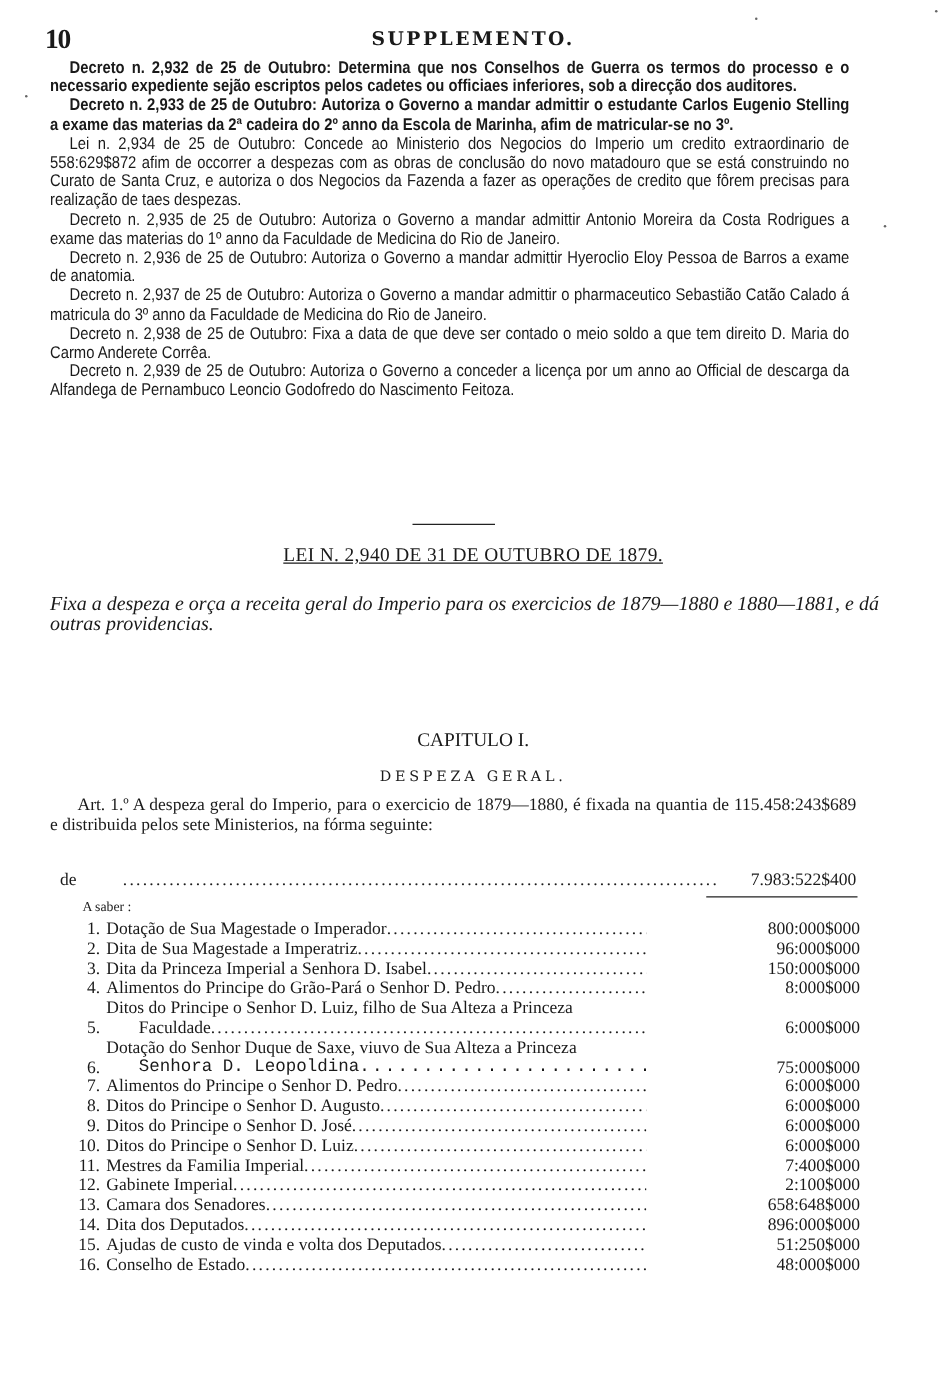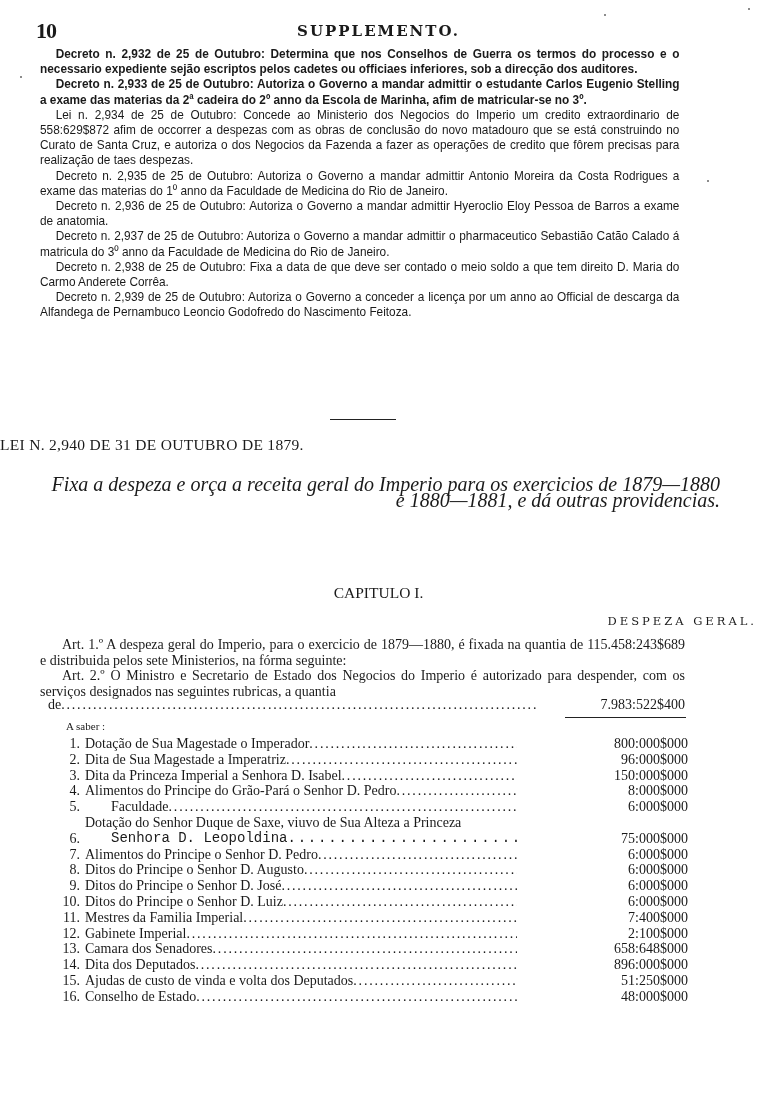--- a/index.html
+++ b/index.html
@@ -4,30 +4,30 @@
 <style>
   html, body { margin:0; padding:0; background:#fff; }
   body { width:757px; height:1106px; position:relative; overflow:hidden; color:#1a1a1a; font-family:"Liberation Serif", "DejaVu Serif", serif; }
   .page { position:absolute; left:0; top:0; width:757px; height:1018px; }
   .hdr-num { position:absolute; left:36px; top:18px; font-size:22px; font-weight:bold; letter-spacing:-1px; }
   .hdr-title { position:absolute; left:0; width:757px; top:22px; text-align:center; font-size:15px; font-weight:bold; letter-spacing:2px; font-family:"DejaVu Serif", serif; }
   .decrees { position:absolute; left:40px; top:46px; width:640px; font-family:"Liberation Sans", sans-serif; font-size:13.6px; line-height:15.2px; text-align:justify; }
   .decrees p { margin:0; text-indent:18px; transform:scaleX(0.87); transform-origin:left; width:735px; }
   .decrees p.bold { font-weight:bold; }
   .rule-short { position:absolute; left:330px; top:419px; width:66px; height:0; border-top:1.5px solid #222; }
-  .law-title { position:absolute; left:0; width:757px; top:436px; font-size:15.5px; letter-spacing:0.3px; }
-  .law-subtitle { position:absolute; left:40px; width:680px; top:476px; text-align:right; font-size:20px; font-style:italic; line-height:16px; }
+  .law-title { position:absolute; left:0; width:757px; top:436px; text-align:center; font-size:15.5px; letter-spacing:0.3px;text-decoration:underline; }
+  .law-subtitle { position:absolute; left:40px; width:680px; top:476px; text-align:left; font-size:16px; font-style:italic; line-height:16px; }
   .preamble { position:absolute; left:40px; top:520px; width:643px; font-size:14px; line-height:16px; text-align:justify; }
   .preamble p { margin:0; text-indent:22px; }
   .chapter { position:absolute; left:0; width:757px; top:584px; text-align:center; font-size:15.5px; }
-  .section { position:absolute; left:0; width:757px; top:614px; text-align:right; font-size:11.5px; letter-spacing:3px; font-family:"DejaVu Serif", serif; }
+  .section { position:absolute; left:0; width:757px; top:614px; text-align:center; font-size:11.5px; letter-spacing:3px; font-family:"DejaVu Serif", serif; }
   .articles { position:absolute; left:40px; top:637px; width:645px; font-size:14px; line-height:15.5px; text-align:justify; }
   .articles p { margin:0; text-indent:22px; }
   .total-line { position:absolute; left:48px; top:697px; width:637px; font-size:14px; display:flex; }
-  .total-line .lead { flex:1; overflow:hidden; white-space:nowrap; }
+  .total-line .lead { flex:1; overflow:hidden; white-space:nowrap;gap:37px; }
   .total-line .amt { padding-left:10px; }
   .total-rule { position:absolute; left:565px; top:717px; width:121px; border-top:1.5px solid #222; }
   .asaber { position:absolute; left:66px; top:720px; font-size:11px; }
   .items { position:absolute; left:48px; top:736px; width:640px; font-size:14px; line-height:15.8px; }
   .item { display:flex; align-items:flex-end; }
   .item .num { width:32px; text-align:right; padding-right:5px; flex:none; }
   .item .body { width:432px; flex:none; }
   .item .body .txt { }
   .item .amt { flex:1; text-align:right; white-space:nowrap; }
   .line-flex { display:flex; }
@@ -57,21 +57,20 @@
 
   <div class="law-title">LEI N. 2,940 DE 31 DE OUTUBRO DE 1879.</div>
   <div class="law-subtitle">Fixa a despeza e orça a receita geral do Imperio para os exercicios de 1879—1880 e 1880—1881, e dá outras providencias.</div>
 
 
   <div class="chapter">CAPITULO I.</div>
   <div class="section">DESPEZA GERAL.</div>
 
   <div class="articles">
     <p>Art. 1.º A despeza geral do Imperio, para o exercicio de 1879—1880, é fixada na quantia de 115.458:243$689 e distribuida pelos sete Ministerios, na fórma seguinte:</p>
-    <p>Art. 2.º O Ministro e Secretario de Estado dos Negocios do Imperio é autorizado para despender, com os serviços designados nas seguintes rubricas, a quantia</p>
   </div>
 
   <div class="total-line">
     <span class="lead line-flex" style="flex:1;">
       <span class="t">de</span>
       <span class="d">..........................................................................................</span>
     </span>
     <span class="amt">7.983:522$400</span>
   </div>
   <div class="total-rule"></div>
@@ -115,20 +114,21 @@
           <span class="line-flex">
             <span class="t">Alimentos do Principe do Grão-Pará o Senhor D. Pedro</span>
             <span class="d">......................................................................</span>
           </span>
         </span>
         <span class="amt">8:000$000</span>
       </div>
       <div class="item">
         <span class="num">5.</span>
         <span class="body">
+          <span class="txt" style="display: block; white-space: nowrap;">Ditos do Principe o Senhor D. Luiz, filho de Sua Alteza a Princeza</span>
           <span class="line-flex" style="padding-left: 26px;">
             <span class="t">Faculdade</span>
             <span class="d">......................................................................</span>
           </span>
         </span>
         <span class="amt">6:000$000</span>
       </div>
       <div class="item">
         <span class="num">6.</span>
         <span class="body">

